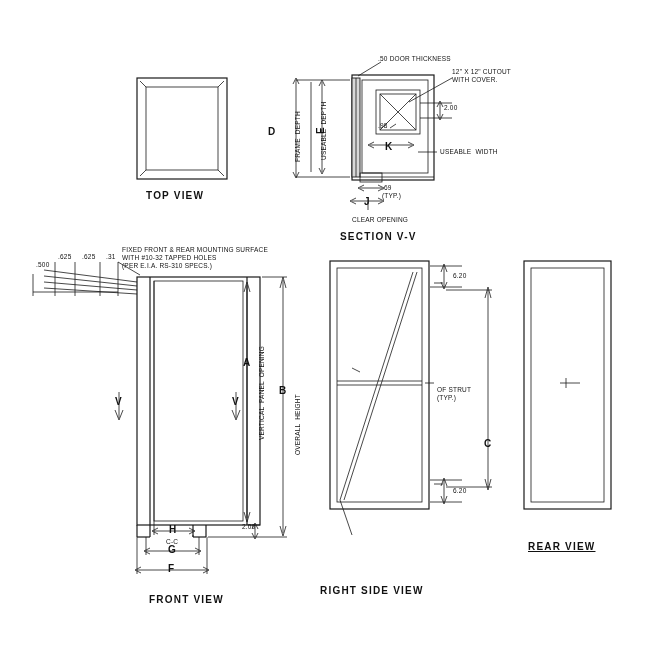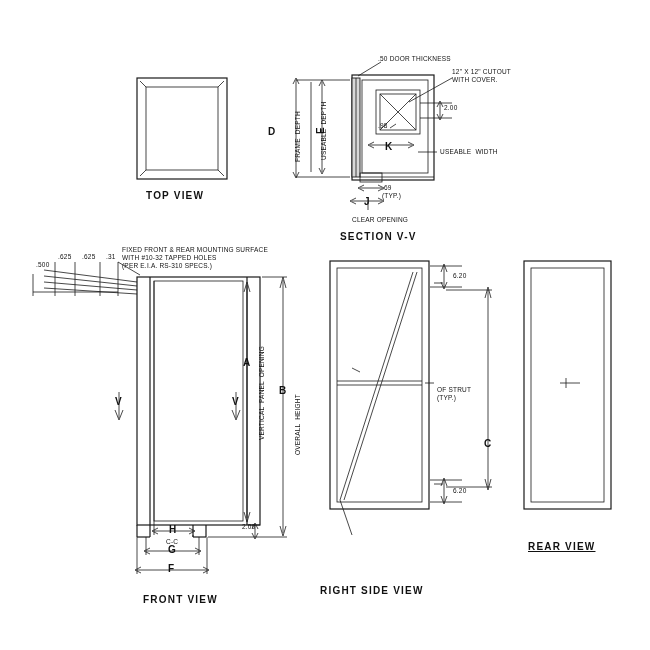--- a/index.html
+++ b/index.html
@@ -274,21 +274,21 @@
   <div class="dimletter" style="left:243px; top:357px;">A</div>
   <div class="dimletter" style="left:279px; top:385px;">B</div>
   <div class="lbl rot90" style="left:258px; top:440px;">VERTICAL  PANEL  OPENING</div>
   <div class="lbl rot90" style="left:294px; top:455px;">OVERALL  HEIGHT</div>
   <div class="lbl" style="left:242px; top:523px;">2.00</div>
 
   <div class="dimletter" style="left:169px; top:524px;">H</div>
   <div class="lbl" style="left:166px; top:538px;">C-C</div>
   <div class="dimletter" style="left:168px; top:544px;">G</div>
   <div class="dimletter" style="left:168px; top:563px;">F</div>
-  <div class="view-title" style="left:143px; top:594px;">FRONT VIEW</div>
+  <div class="view-title" style="left:149px; top:594px;">FRONT VIEW</div>
 
   <div class="lbl" style="left:453px; top:272px;">6.20</div>
   <div class="lbl" style="left:453px; top:487px;">6.20</div>
   <div class="lbl" style="left:437px; top:386px;">OF STRUT
 (TYP.)</div>
   <div class="dimletter" style="left:484px; top:438px;">C</div>
   <div class="view-title" style="left:320px; top:541px;margin-top:44px;">RIGHT SIDE VIEW</div>
 
   <div class="view-title" style="left:528px; top:541px;text-decoration:underline;">REAR VIEW</div>
 

